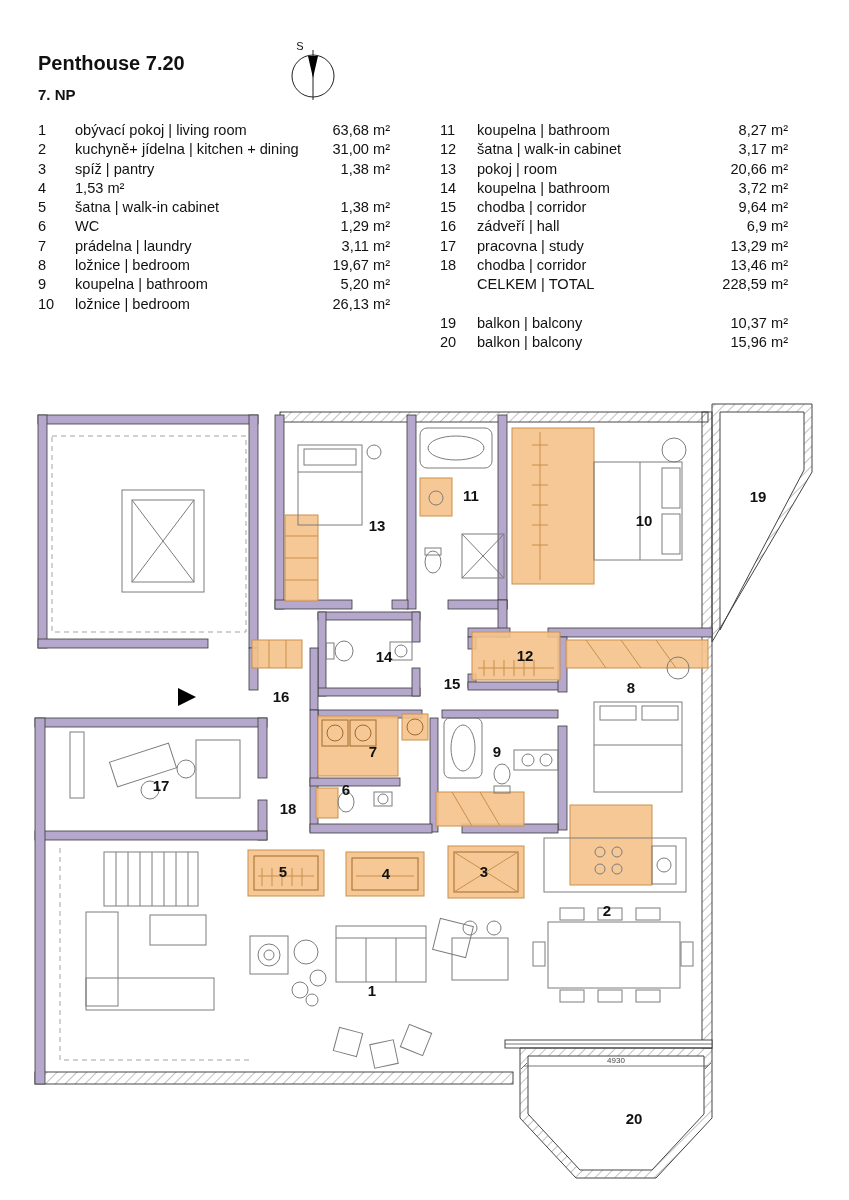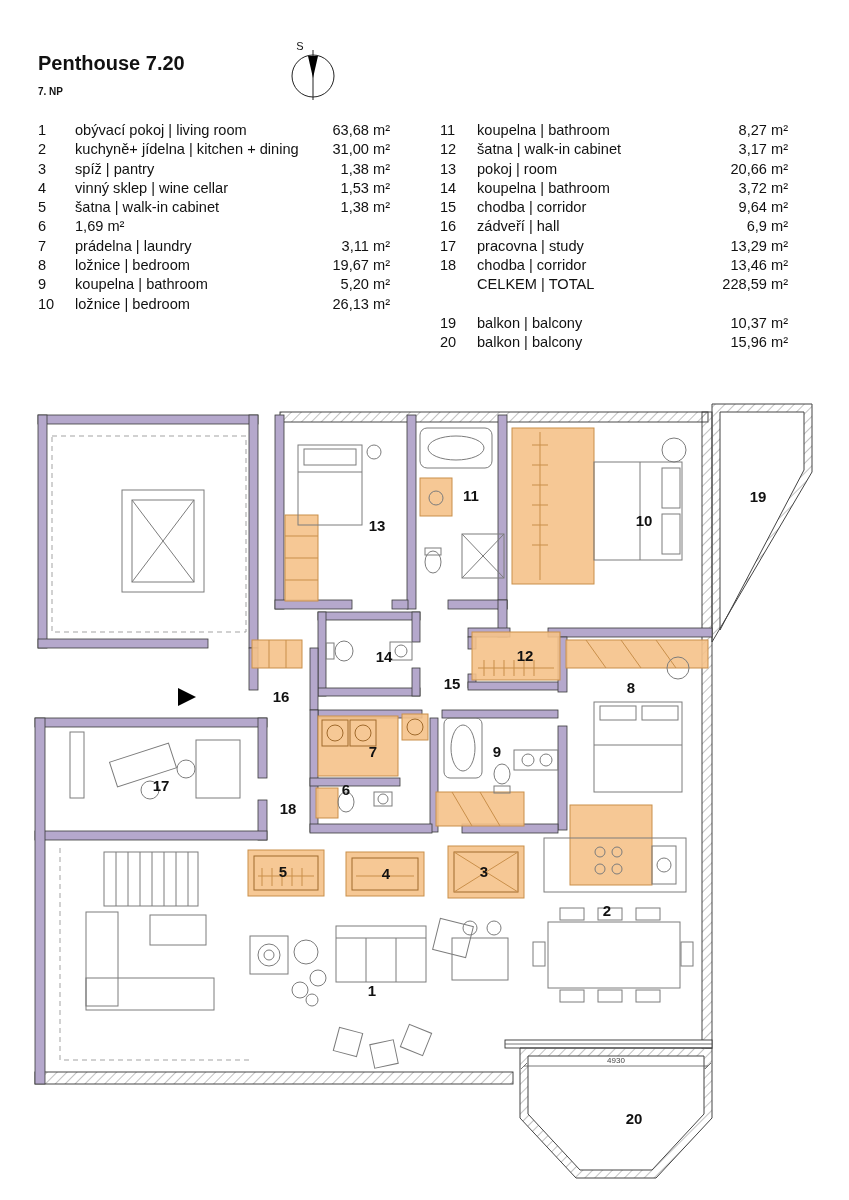--- a/index.html
+++ b/index.html
@@ -1,19 +1,19 @@
 <!DOCTYPE html>
 <html><head>
 <meta charset="utf-8">
 <style>
   html,body{margin:0;padding:0;}
   body{width:849px;height:1200px;background:#fff;position:relative;
        font-family:"Liberation Sans",sans-serif;color:#111;overflow:hidden;}
   .title{position:absolute;left:38px;top:52px;font-size:20px;font-weight:bold;}
-  .floor{position:absolute;left:38px;top:86px;font-size:10px;font-weight:bold;}
+  .floor{position:absolute;left:38px;top:86px;font-size:15px;font-weight:bold;}
   .legend-col{position:absolute;top:121px;font-size:14.6px;}
   .legend-left{left:38px;width:352px;}
   .legend-right{left:440px;width:348px;}
   .row{display:flex;line-height:19.3px;}
   .row .num{width:37px;flex:none;}
   .row .name{flex:1;white-space:nowrap;}
   .row .area{flex:none;white-space:nowrap;text-align:center;}
   .sp19{height:19px;}
   svg{position:absolute;left:0;top:0;}
   text{font-family:"Liberation Sans",sans-serif;}
@@ -38,31 +38,31 @@
       <span class="name">kuchyně+ jídelna | kitchen + dining</span>
       <span class="area">31,00 m²</span>
     </div>
   <div class="row">
       <span class="num">3</span>
       <span class="name">spíž | pantry</span>
       <span class="area">1,38 m²</span>
     </div>
   <div class="row">
       <span class="num">4</span>
-      <span class="name">vinný sklep | wine cellar</span>
       <span class="area">1,53 m²</span>
     </div>
   <div class="row">
       <span class="num">5</span>
       <span class="name">šatna | walk-in cabinet</span>
       <span class="area">1,38 m²</span>
     </div>
   <div class="row">
       <span class="num">6</span>
-      <span class="area">1,69 m²</span>
+      <span class="name">WC</span>
+      <span class="area">1,29 m²</span>
     </div>
   <div class="row">
       <span class="num">7</span>
       <span class="name">prádelna | laundry</span>
       <span class="area">3,11 m²</span>
     </div>
   <div class="row">
       <span class="num">8</span>
       <span class="name">ložnice | bedroom</span>
       <span class="area">19,67 m²</span>

